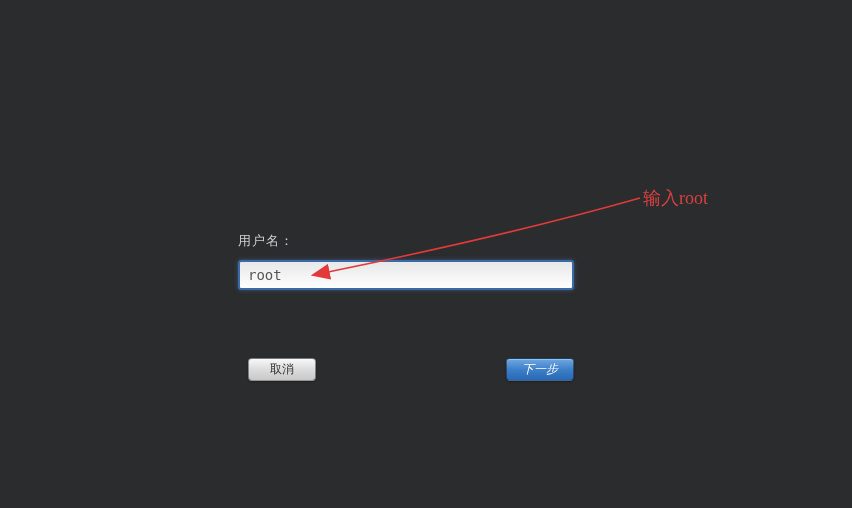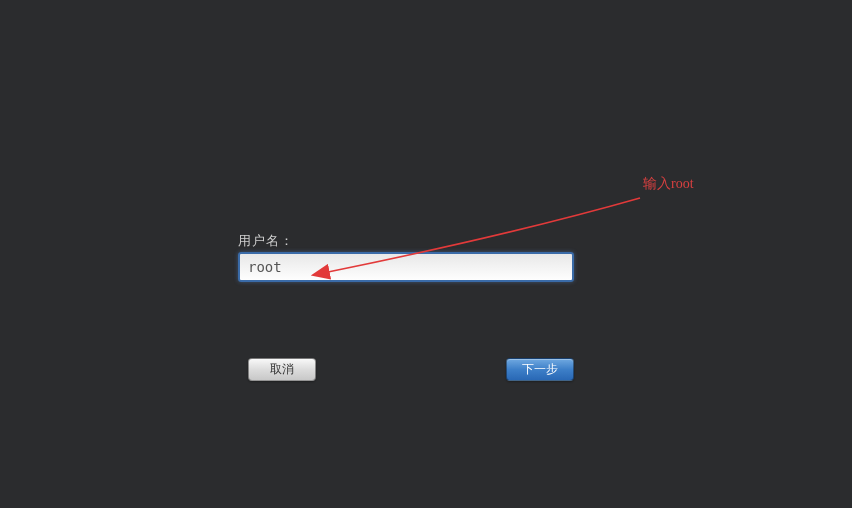--- a/index.html
+++ b/index.html
@@ -16,21 +16,21 @@
       overflow: hidden;
     }
     .form-container {
       position: absolute;
       left: 238px;
       top: 232px;
     }
     .field-label {
       color: #d0d0d0;
       font-size: 13px;
-      margin-bottom: 2px;
+      margin-bottom: 10px;
       letter-spacing: 1px;
     }
     .text-input {
       width: 336px;
       height: 30px;
       background: linear-gradient(to bottom, #e8e8e8 0%, #fefefe 100%);
       border: 2px solid #3a6ba8;
       border-radius: 3px;
       padding: 0 8px;
       font-size: 14px;
@@ -57,27 +57,28 @@
       box-shadow: 0 1px 2px rgba(0,0,0,0.3), inset 0 1px 0 rgba(255,255,255,0.3);
     }
     .btn-cancel {
       background: linear-gradient(to bottom, #f8f8f8 0%, #dcdcdc 50%, #c8c8c8 100%);
       color: #333;
       margin-left: 10px;
     }
     .btn-next {
       background: linear-gradient(to bottom, #6fa8e0 0%, #3d7fc8 50%, #2968b5 100%);
       color: #fff;
+      font-style: italic;
     }
     .annotation-text {
       position: absolute;
       left: 643px;
-      top: 175px;
+      top: 186px;
       color: #d84040;
-      font-size: 14px;
+      font-size: 18px;
       font-family: "SimSun", "NSimSun", serif;
     }
     .arrow-svg {
       position: absolute;
       left: 310px;
       top: 190px;
       pointer-events: none;
     }
   </style>
 </head>

